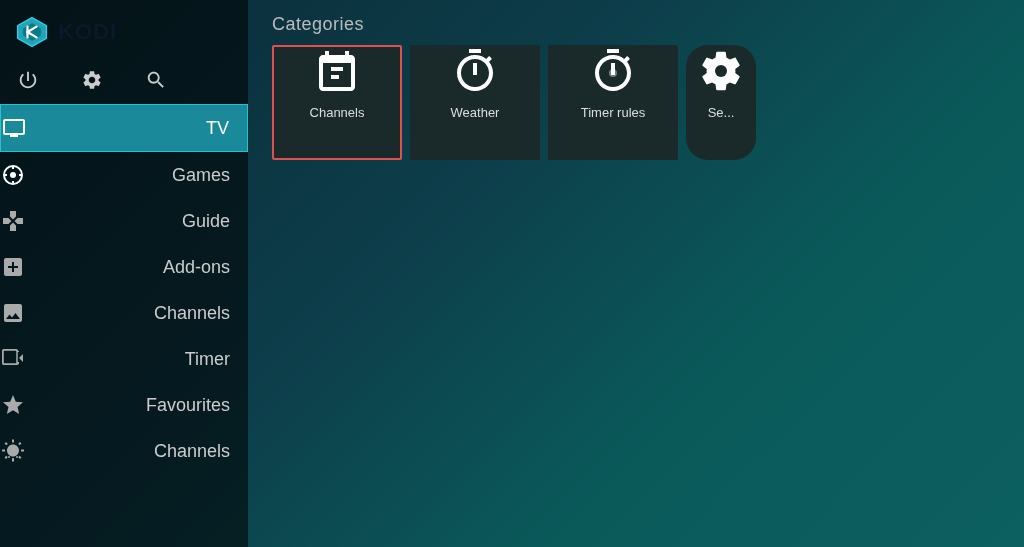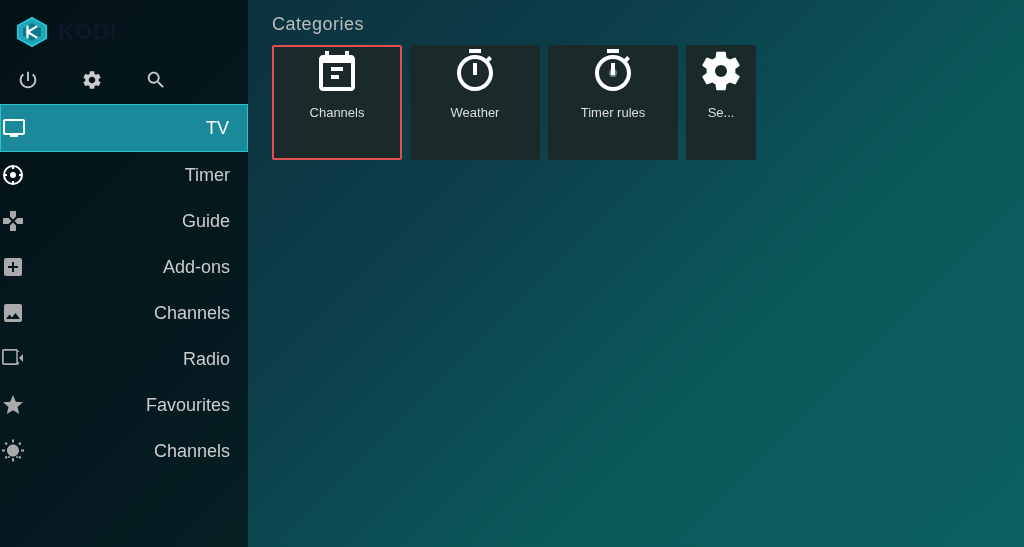--- a/index.html
+++ b/index.html
@@ -233,21 +233,21 @@
       <span class="nav-icon">
         <svg width="24" height="24" viewBox="0 0 24 24" xmlns="http://www.w3.org/2000/svg">
           <circle cx="12" cy="12" r="9" stroke="white" stroke-width="2" fill="none"></circle>
           <circle cx="12" cy="12" r="3" fill="white"></circle>
           <line x1="12" y1="3" x2="12" y2="6" stroke="white" stroke-width="2"></line>
           <line x1="12" y1="18" x2="12" y2="21" stroke="white" stroke-width="2"></line>
           <line x1="3" y1="12" x2="6" y2="12" stroke="white" stroke-width="2"></line>
           <line x1="18" y1="12" x2="21" y2="12" stroke="white" stroke-width="2"></line>
         </svg>
       </span>
-      <span class="nav-label">Timer</span>
+      <span class="nav-label">Games</span>
     </div>
 
     <div class="nav-item">
       <span class="nav-icon">
         <svg width="24" height="24" viewBox="0 0 24 24" xmlns="http://www.w3.org/2000/svg">
           <path d="M15 7.5V2H9v5.5l3 3 3-3zM7.5 9H2v6h5.5l3-3-3-3zM9 16.5V22h6v-5.5l-3-3-3 3zM16.5 9l-3 3 3 3H22V9h-5.5z" fill="#aaa"></path>
         </svg>
       </span>
       <span class="nav-label">Guide</span>
     </div>
@@ -271,21 +271,21 @@
     </div>
 
     <div class="nav-item">
       <span class="nav-icon">
         <svg width="24" height="24" viewBox="0 0 24 24" xmlns="http://www.w3.org/2000/svg">
           <path d="M18 4v1h-2V4c0-.55-.45-1-1-1H3c-.55 0-1 .45-1 1v12c0 .55.45 1 1 1h12c.55 0 1-.45 1-1v-1h2v1c0 1.1-.9 2-2 2H3c-1.1 0-2-.9-2-2V4c0-1.1.9-2 2-2h12c1.1 0 2 .9 2 2z" fill="#aaa"></path>
           <path d="M22 7l-4 4 4 4V7z" fill="#aaa"></path>
           <rect x="2" y="3" width="14" height="14" rx="1" fill="none" stroke="#aaa" stroke-width="1.5"></rect>
         </svg>
       </span>
-      <span class="nav-label">Radio</span>
+      <span class="nav-label">Timer</span>
     </div>
 
     <div class="nav-item">
       <span class="nav-icon">
         <svg width="24" height="24" viewBox="0 0 24 24" xmlns="http://www.w3.org/2000/svg">
           <path d="M12 17.27L18.18 21l-1.64-7.03L22 9.24l-7.19-.61L12 2 9.19 8.63 2 9.24l5.46 4.73L5.82 21z" fill="#aaa"></path>
         </svg>
       </span>
       <span class="nav-label">Favourites</span>
     </div>
@@ -335,21 +335,21 @@
     <div class="category-card">
       <span class="card-icon">
         <svg width="48" height="48" viewBox="0 0 24 24" xmlns="http://www.w3.org/2000/svg">
           <path d="M15 1H9v2h6V1zm-4 13h2V8h-2v6zm8.03-6.61l1.42-1.42c-.43-.51-.9-.99-1.41-1.41l-1.42 1.42C16.07 4.74 14.12 4 12 4c-4.97 0-9 4.03-9 9s4.02 9 9 9 9-4.03 9-9c0-2.12-.74-4.07-1.97-5.61zM12 20c-3.87 0-7-3.13-7-7s3.13-7 7-7 7 3.13 7 7-3.13 7-7 7z" fill="white"></path>
           <circle cx="12" cy="13" r="2" fill="white" opacity="0.4"></circle>
         </svg>
       </span>
       <span class="card-label">Timer rules</span>
     </div>
 
-    <div class="category-card" style="width:70px; overflow:hidden;">
+    <div class="category-card" style="width:70px; overflow:hidden;border-radius:22px;">
       <span class="card-icon">
         <svg width="48" height="48" viewBox="0 0 24 24" xmlns="http://www.w3.org/2000/svg">
           <path d="M19.14,12.94c0.04-0.3,0.06-0.61,0.06-0.94c0-0.32-0.02-0.64-0.07-0.94l2.03-1.58c0.18-0.14,0.23-0.41,0.12-0.61l-1.92-3.32c-0.12-0.22-0.37-0.29-0.59-0.22l-2.39,0.96c-0.5-0.38-1.03-0.7-1.62-0.94L14.4,2.81c-0.04-0.24-0.24-0.41-0.48-0.41h-3.84c-0.24,0-0.43,0.17-0.47,0.41L9.25,5.35C8.66,5.59,8.12,5.92,7.63,6.29L5.24,5.33c-0.22-0.08-0.47,0-0.59,0.22L2.74,8.87C2.62,9.08,2.66,9.34,2.86,9.48l2.03,1.58C4.84,11.36,4.8,11.69,4.8,12s0.02,0.64,0.07,0.94l-2.03,1.58c-0.18,0.14-0.23,0.41-0.12,0.61l1.92,3.32c0.12,0.22,0.37,0.29,0.59,0.22l2.39-0.96c0.5,0.38,1.03,0.7,1.62,0.94l0.36,2.54c0.05,0.24,0.24,0.41,0.48,0.41h3.84c0.24,0,0.44-0.17,0.47-0.41l0.36-2.54c0.59-0.24,1.13-0.56,1.62-0.94l2.39,0.96c0.22,0.08,0.47,0,0.59-0.22l1.92-3.32c0.12-0.22,0.07-0.47-0.12-0.61L19.14,12.94z" fill="white"></path>
           <circle cx="12" cy="12" r="3" fill="#1a2a2a"></circle>
         </svg>
       </span>
       <span class="card-label">Se...</span>
     </div>
 
   </div>

